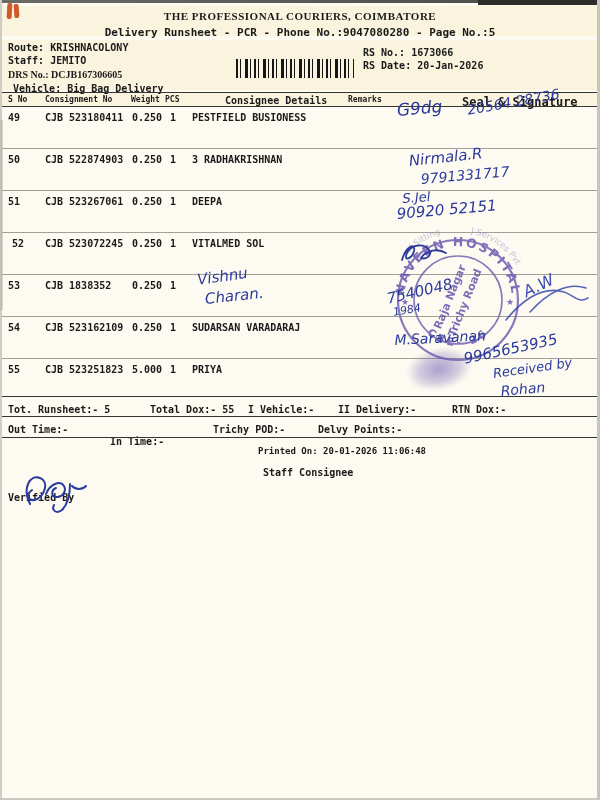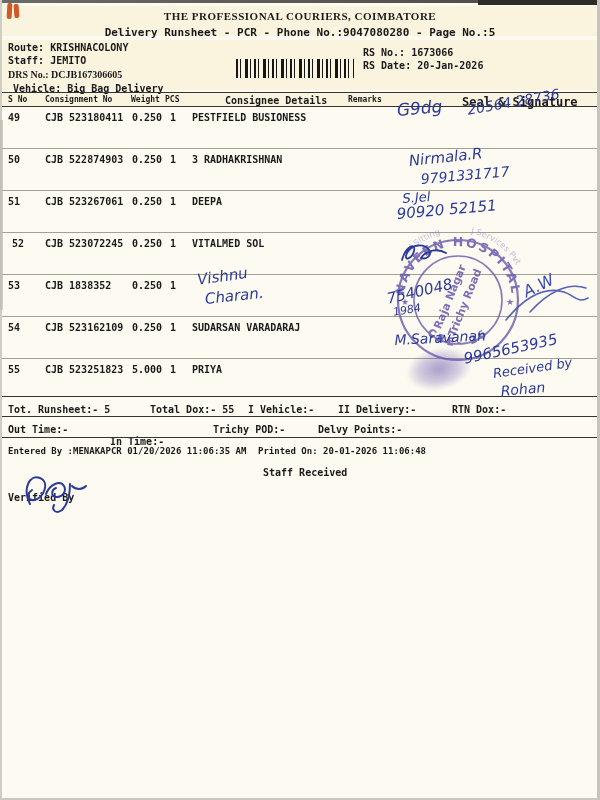--- a/index.html
+++ b/index.html
@@ -183,24 +183,23 @@
   <div class="doc" style="left:248px;top:404px;">I Vehicle:-</div>
   <div class="doc" style="left:338px;top:404px;">II Delivery:-</div>
   <div class="doc" style="left:452px;top:404px;">RTN Dox:-</div>
   <div class="hline" style="top:416px;"></div>
   <div class="doc" style="left:8px;top:424px;">Out Time:-</div>
   <div class="doc" style="left:110px;top:424px;margin-top:12px;">In Time:-</div>
   <div class="doc" style="left:213px;top:424px;">Trichy POD:-</div>
   <div class="doc" style="left:318px;top:424px;">Delvy Points:-</div>
   <div class="hline" style="top:437px;"></div>
 
-  <div class="doc" style="left:8px;top:446px;font-size:9px;">Entered By :MENAKAPCR 01/20/2026 11:06:35 AM</div>
   <div class="doc" style="left:258px;top:446px;font-size:9px;">Printed On: 20-01-2026 11:06:48</div>
   <div class="doc" style="left:8px;top:492px;text-align:right;">Verified By</div>
-  <div class="doc" style="left:263px;top:467px;">Staff Received</div>
+  <div class="doc" style="left:263px;top:467px;">Staff Consignee</div>
 
   <svg class="abs" style="left:20px;top:470px;" width="90" height="45" viewBox="0 0 90 45">
     <path d="M10,34 C2,18 10,4 20,8 C30,12 24,28 14,30 C8,31 6,24 12,20 M26,24 C30,14 40,10 44,16 C47,21 42,28 36,27 C31,26 31,20 36,18 M50,14 C50,24 48,34 42,40 C37,44 31,41 34,35 M52,16 C56,20 62,20 66,16" fill="none" stroke="#2b3a9b" stroke-width="2" stroke-linecap="round"></path>
   </svg>
 
   <div class="abs" style="left:0;top:0;width:600px;height:3px;background:linear-gradient(90deg,#6c6a64,#4a4843);"></div>
   <div class="abs" style="left:478px;top:0;width:122px;height:5px;background:#2e2c28;"></div>
   <div class="abs" style="left:7px;top:3px;width:5px;height:16px;background:#cf5a28;transform:rotate(3deg);border-radius:2px;"></div>
   <div class="abs" style="left:14px;top:4px;width:5px;height:14px;background:#cf5a28;transform:rotate(-4deg);border-radius:2px;"></div>
   <div class="abs" style="left:0;top:0;width:2px;height:800px;background:#cfcdc6;"></div>

